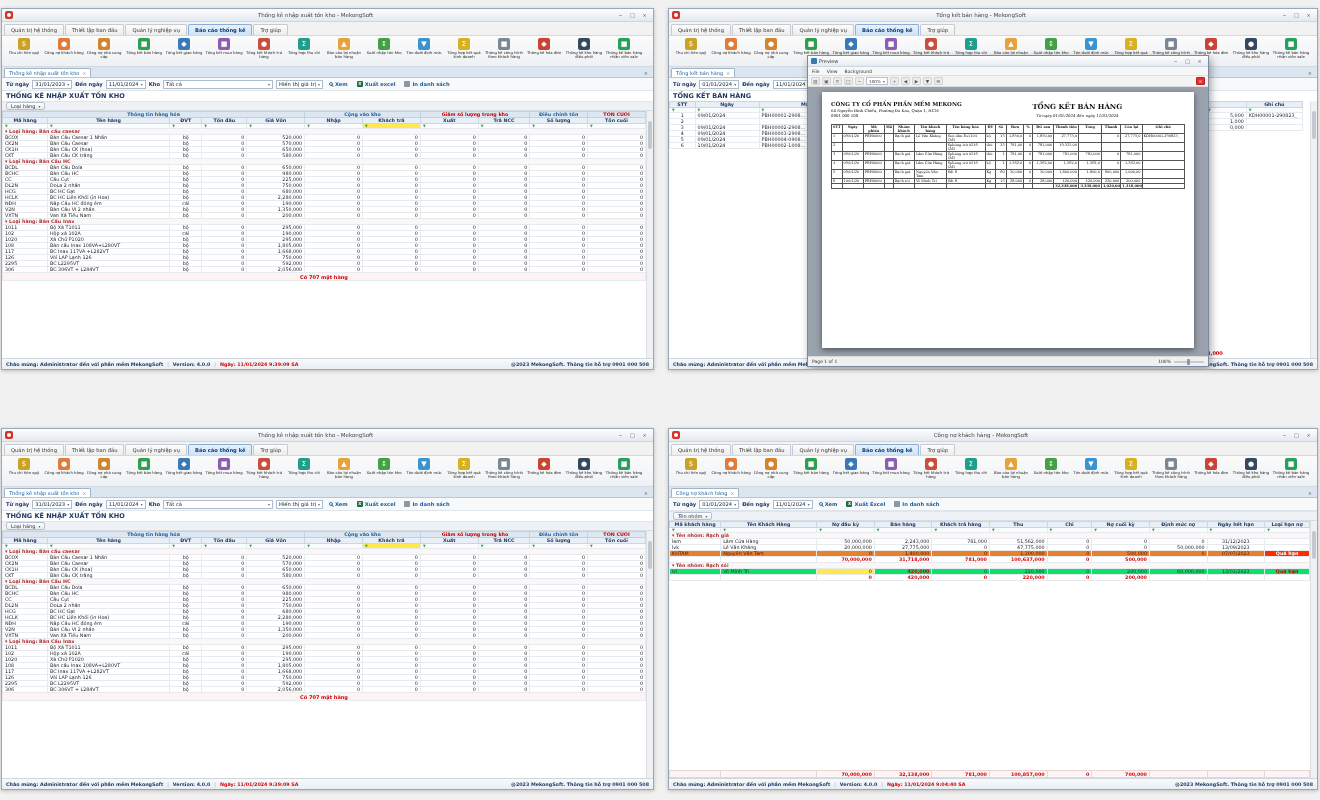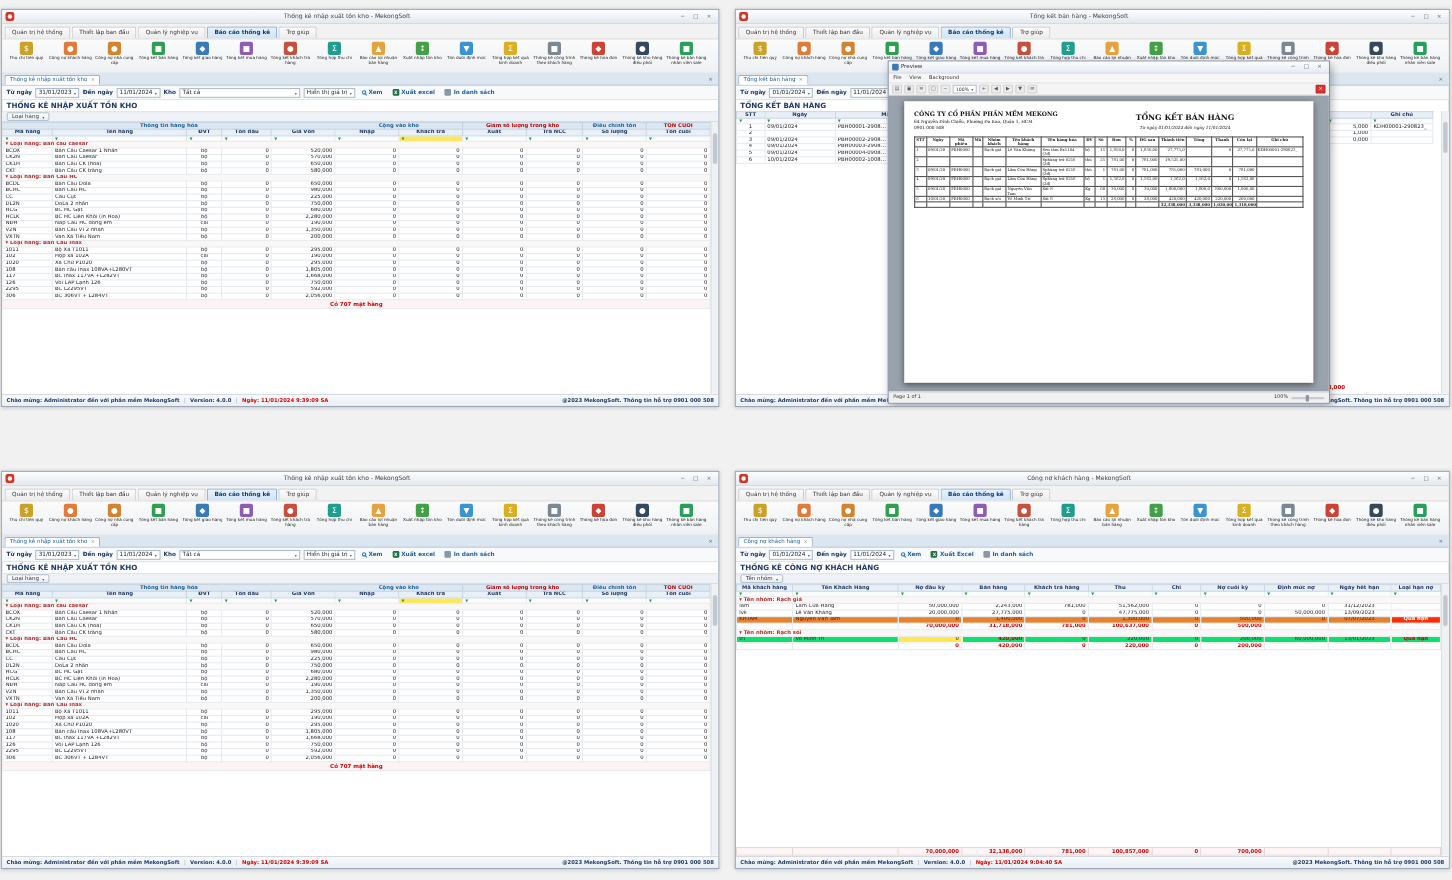--- a/index.html
+++ b/index.html
@@ -1616,21 +1616,20 @@
       </span>
     <span class="fbtn">
         <span class="icbox ic-excel">X</span>
         <span>Xuất Excel</span>
       </span>
     <span class="fbtn">
         <span class="icbox ic-print"></span>
         <span>In danh sách</span>
       </span>
   </div>
-  <div class="secttitle">THỐNG KÊ CÔNG NỢ KHÁCH HÀNG</div>
   <div class="chiprow">
     <span class="chip">
         <span>Tên nhóm</span>
         <span class="dd">▾</span>
       </span>
   </div>
   <div class="gridwrap">
       <table class="grid">
         <colgroup>
           <col style="width: 8%;">

